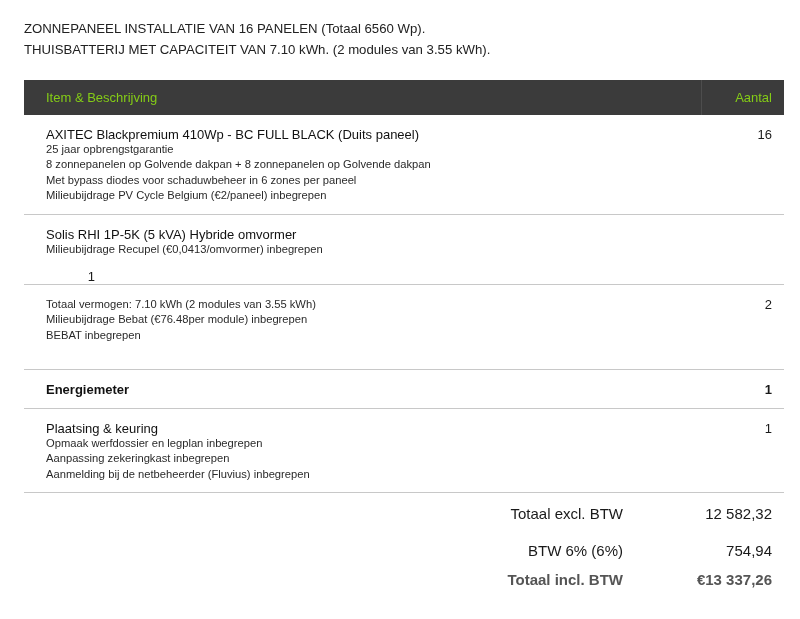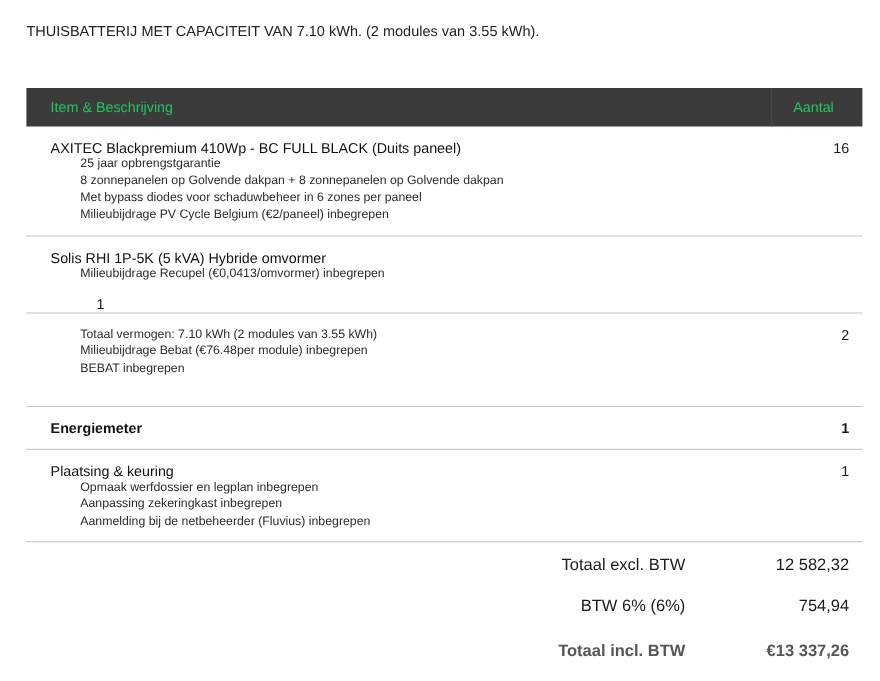--- a/index.html
+++ b/index.html
@@ -3,40 +3,41 @@
 <meta charset="utf-8">
 <style>
   html, body { margin: 0; padding: 0; background: #ffffff; }
   body {
     width: 800px; height: 619px; overflow: hidden; position: relative;
     font-family: "Liberation Sans", sans-serif; color: #1a1a1a;
   }
   .intro { position: absolute; left: 24px; top: 18px; font-size: 13.2px; line-height: 21px; color: #222; }
   .table { position: absolute; left: 24px; top: 80px; width: 760px; }
   .thead {
-    height: 35px; background: #3b3b3b; color: #22c55e; display: flex; align-items: center;
+    height: 35px; background: #3b3b3b; color: #84cc16; display: flex; align-items: center;
     font-size: 13px; position: relative;
   }
   .thead .c1 { flex: 1; padding-left: 22px; }
-  .thead .c2 { width: 83px; text-align: right; padding-right: 26px; border-left: 1px solid #4d4d4d; height: 35px; line-height: 35px; box-sizing: border-box; }
+  .thead .c2 { width: 83px; text-align: right; padding-right: 12px; border-left: 1px solid #4d4d4d; height: 35px; line-height: 35px; box-sizing: border-box; }
   .row { display: flex; border-bottom: 1.5px solid #c8c8c8; box-sizing: border-box; }
   .row .desc { flex: 1; padding-left: 22px; }
   .row .qty { width: 83px; text-align: right; padding-right: 12px; box-sizing: border-box; font-size: 13px; }
   .title { font-size: 13px; color: #111; }
-  .sub { font-size: 11.2px; line-height: 15.4px; color: #2a2a2a; margin-left: 27px; }
+  .sub { font-size: 11.2px; line-height: 15.4px; color: #2a2a2a; }
   .totals { position: absolute; left: 24px; top: 493px; width: 760px; }
   .trow { position: absolute; left: 0; width: 760px; height: 20px; font-size: 15px; }
   .trow .lbl { position: absolute; right: 161px; text-align: right; white-space: nowrap; }
   .trow .val { position: absolute; right: 12px; text-align: right; white-space: nowrap; }
   .trow.final { color: #555; font-weight: bold; }
 </style>
 </head>
 <body>
 
 <div class="intro">
+  <div>ZONNEPANEEL INSTALLATIE VAN 16 PANELEN (Totaal 6560 Wp).</div>
   <div>THUISBATTERIJ MET CAPACITEIT VAN 7.10 kWh. (2 modules van 3.55 kWh).</div>
 </div>
 
 <div class="table">
   <div class="thead">
     <div class="c1">Item &amp; Beschrijving</div>
     <div class="c2">Aantal</div>
   </div>
 
   <div class="row" style="height:100px; padding-top:12px;">
@@ -87,17 +88,17 @@
 
 <div class="totals">
   <div class="trow" style="top:12px;">
     <span class="lbl">Totaal excl. BTW</span>
     <span class="val">12 582,32</span>
   </div>
   <div class="trow" style="top:49px;">
     <span class="lbl">BTW 6% (6%)</span>
     <span class="val">754,94</span>
   </div>
-  <div class="trow final" style="top:90px;">
+  <div class="trow final" style="top:78px;">
     <span class="lbl">Totaal incl. BTW</span>
     <span class="val">€13 337,26</span>
   </div>
 </div>
 
 </body></html>

